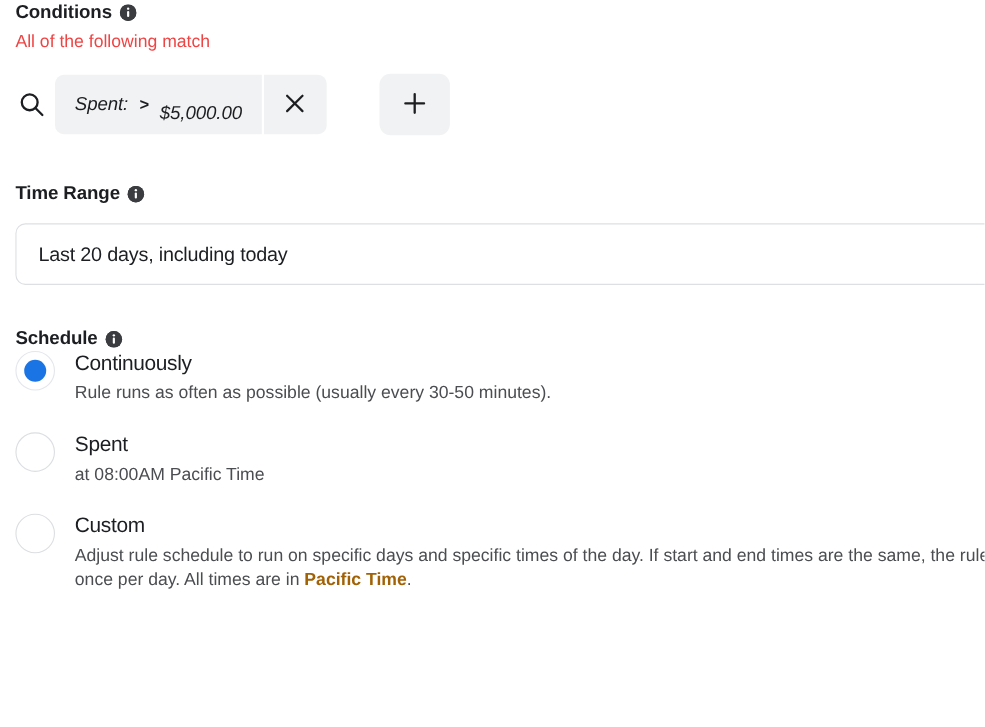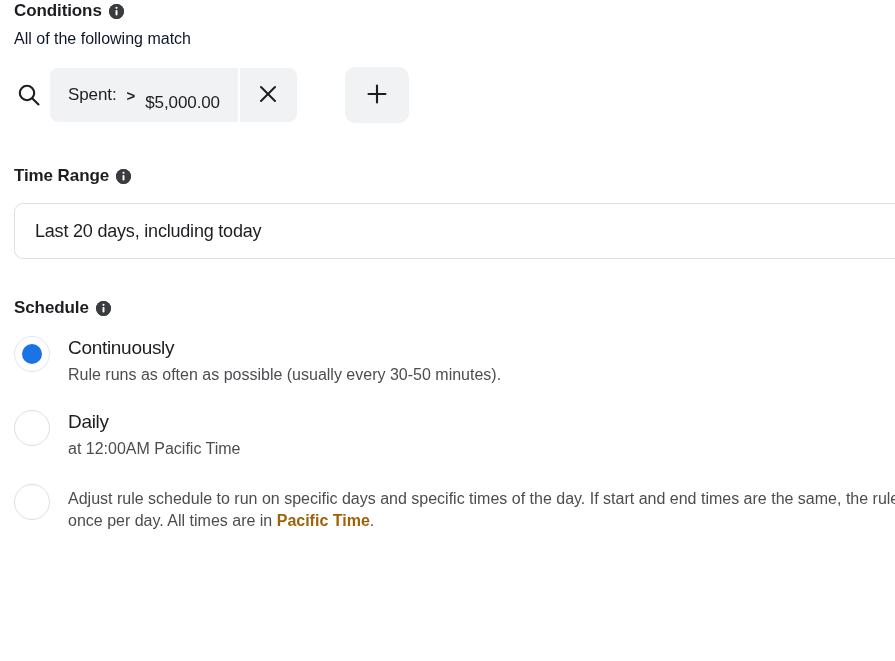--- a/index.html
+++ b/index.html
@@ -53,30 +53,31 @@
     line-height: 1;
     position: relative;
     top: 1px;
   }
   .info-icon svg { display: block; }
 
   .subtitle {
     margin-top: 8px;
     font-size: 16px;
     line-height: 20px;
-    color: #0f172a;
+    color: #ef4444;
     font-weight: normal;
   }
 
   
   .conditions-row {
     margin-top: 18px;
     display: flex;
     align-items: center;
     gap: 0;
+    font-style: italic;
   }
 
   .search-icon {
     width: 36px;
     flex: 0 0 36px;
     display: flex;
     align-items: center;
     justify-content: flex-start;
     color: #1c1e21;
     padding-left: 2px;
@@ -153,21 +154,21 @@
     align-items: center;
     padding: 0 20px;
     font-size: 18px;
     color: #1c1e21;
     letter-spacing: -0.2px;
   }
 
   
   .block-schedule { margin-top: 38px; }
 
-  .radio-list { margin-top: 17px; }
+  .radio-list { }
 
   .radio-row {
     display: flex;
     align-items: flex-start;
     gap: 18px;
   }
   .radio-row + .radio-row { margin-top: 23px; }
 
   .radio-ctl {
     flex: 0 0 36px;
@@ -309,30 +310,31 @@
           <div class="radio-label">Continuously</div>
           <div class="radio-desc">Rule runs as often as possible (usually every 30-50 minutes).</div>
         </div>
       </div>
 
       <div class="radio-row">
         <span class="radio-ctl">
           <span class="dot"></span>
         </span>
         <div class="radio-text">
-          <div class="radio-label">Daily</div>
-          <div class="radio-desc">at 12:00AM Pacific Time</div>
+          <div class="radio-label">Spent</div>
+          <div class="radio-desc">at 08:00AM Pacific Time</div>
         </div>
       </div>
 
       <div class="radio-row">
         <span class="radio-ctl">
           <span class="dot"></span>
         </span>
         <div class="radio-text">
+          <div class="radio-label">Custom</div>
           <div class="radio-desc wrap"><span>Adjust rule schedule to run on specific days and specific times of the day. If start and end times are the same, the rule will run once per day. All times are in </span><b>Pacific Time</b><span>.</span></div>
         </div>
       </div>
 
     </div>
   </section>
 
 </div>
 
 </body></html>

